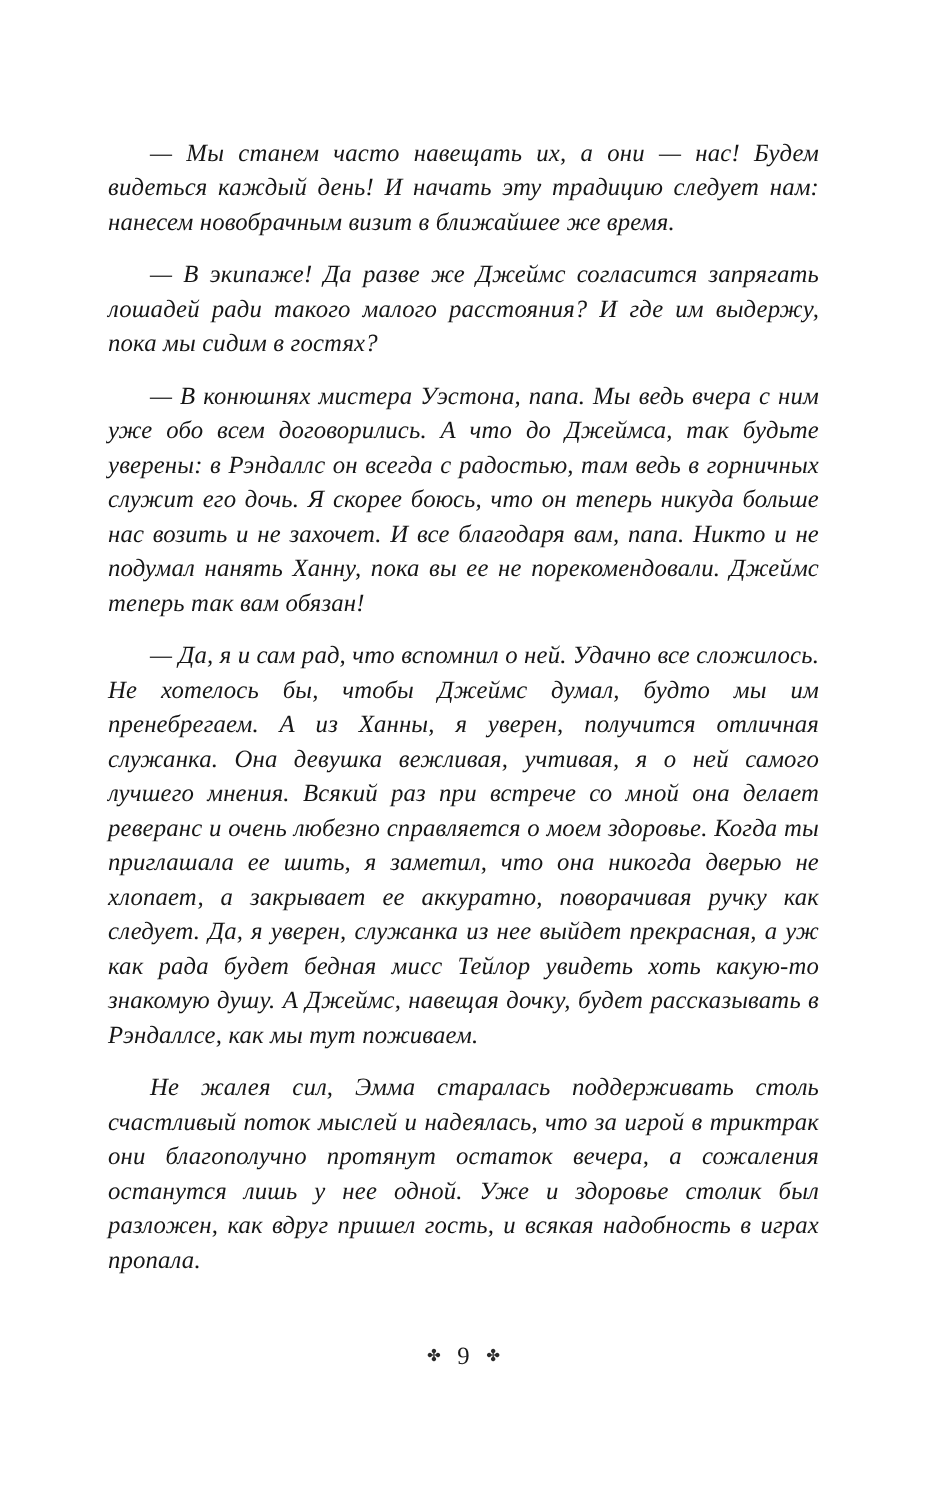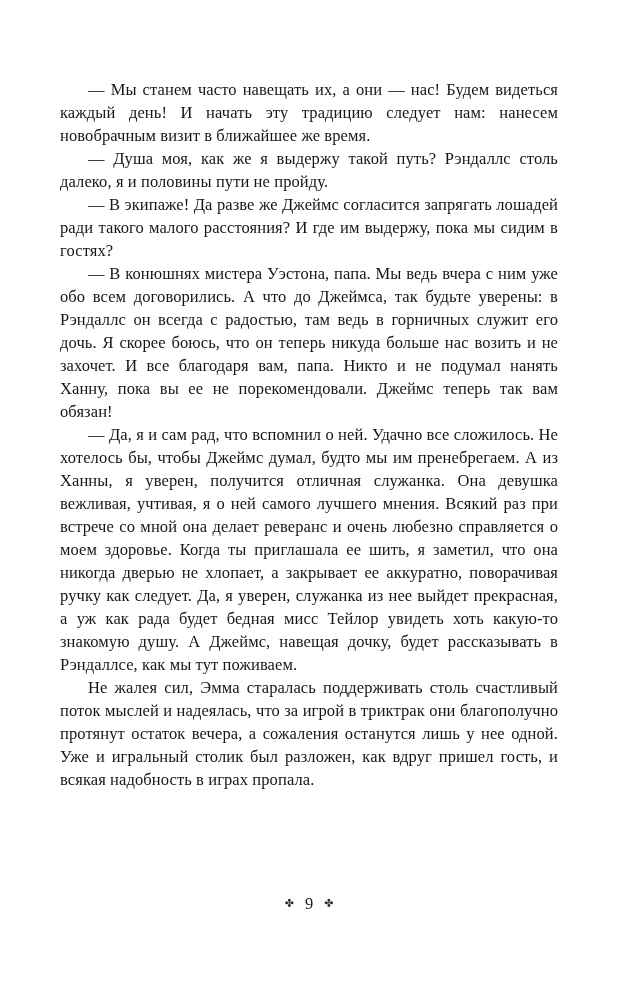--- a/index.html
+++ b/index.html
@@ -21,23 +21,24 @@
     position: absolute;
     top: 78px;
     left: 60px;
     width: 498px;
     text-align: justify;
     font-size: 16.5px;
     line-height: 23px;
     letter-spacing: 0.1px;
   }
   .para {
-    margin: 0;
+    margin: 12px;
     text-indent: 28px;
     hyphens: auto;
+    font-style: italic;
     -webkit-hyphens: auto;
   }
   .footer {
     position: absolute;
     top: 894px;
     left: 0;
     width: 618px;
     text-align: center;
     color: #1a1a1a;
   }
@@ -52,23 +53,22 @@
     font-size: 16.5px;
     font-family: "Liberation Serif", "DejaVu Serif", serif;
   }
 </style>
 </head>
 <body>
 
 <div class="page">
   <div class="text-block">
     <p class="para">— Мы станем часто навещать их, а они — нас! Будем видеться каждый день! И начать эту традицию следует нам: нанесем новобрачным визит в ближайшее же время.</p>
-    <p class="para">— Душа моя, как же я выдержу такой путь? Рэндаллс столь далеко, я и половины пути не пройду.</p>
     <p class="para">— В экипаже! Да разве же Джеймс согласится запрягать лошадей ради такого малого расстояния? И где им выдержу, пока мы сидим в гостях?</p>
     <p class="para">— В конюшнях мистера Уэстона, папа. Мы ведь вчера с ним уже обо всем договорились. А что до Джеймса, так будьте уверены: в Рэндаллс он всегда с радостью, там ведь в горничных служит его дочь. Я скорее боюсь, что он теперь никуда больше нас возить и не захочет. И все благодаря вам, папа. Никто и не подумал нанять Ханну, пока вы ее не порекомендовали. Джеймс теперь так вам обязан!</p>
     <p class="para">— Да, я и сам рад, что вспомнил о ней. Удачно все сложилось. Не хотелось бы, чтобы Джеймс думал, будто мы им пренебрегаем. А из Ханны, я уверен, получится отличная служанка. Она девушка вежливая, учтивая, я о ней самого лучшего мнения. Всякий раз при встрече со мной она делает реверанс и очень любезно справляется о моем здоровье. Когда ты приглашала ее шить, я заметил, что она никогда дверью не хлопает, а закрывает ее аккуратно, поворачивая ручку как следует. Да, я уверен, служанка из нее выйдет прекрасная, а уж как рада будет бедная мисс Тейлор увидеть хоть какую-то знакомую душу. А Джеймс, навещая дочку, будет рассказывать в Рэндаллсе, как мы тут поживаем.</p>
-    <p class="para">Не жалея сил, Эмма старалась поддерживать столь счастливый поток мыслей и надеялась, что за игрой в триктрак они благополучно протянут остаток вечера, а сожаления останутся лишь у нее одной. Уже и игральный столик был разложен, как вдруг пришел гость, и всякая надобность в играх пропала.</p>
+    <p class="para">Не жалея сил, Эмма старалась поддерживать столь счастливый поток мыслей и надеялась, что за игрой в триктрак они благополучно протянут остаток вечера, а сожаления останутся лишь у нее одной. Уже и здоровье столик был разложен, как вдруг пришел гость, и всякая надобность в играх пропала.</p>
   </div>
 
   <div class="footer">
     <span class="orn">✤</span><span class="pagenum">9</span><span class="orn">✤</span>
   </div>
 </div>
 
 </body></html>

